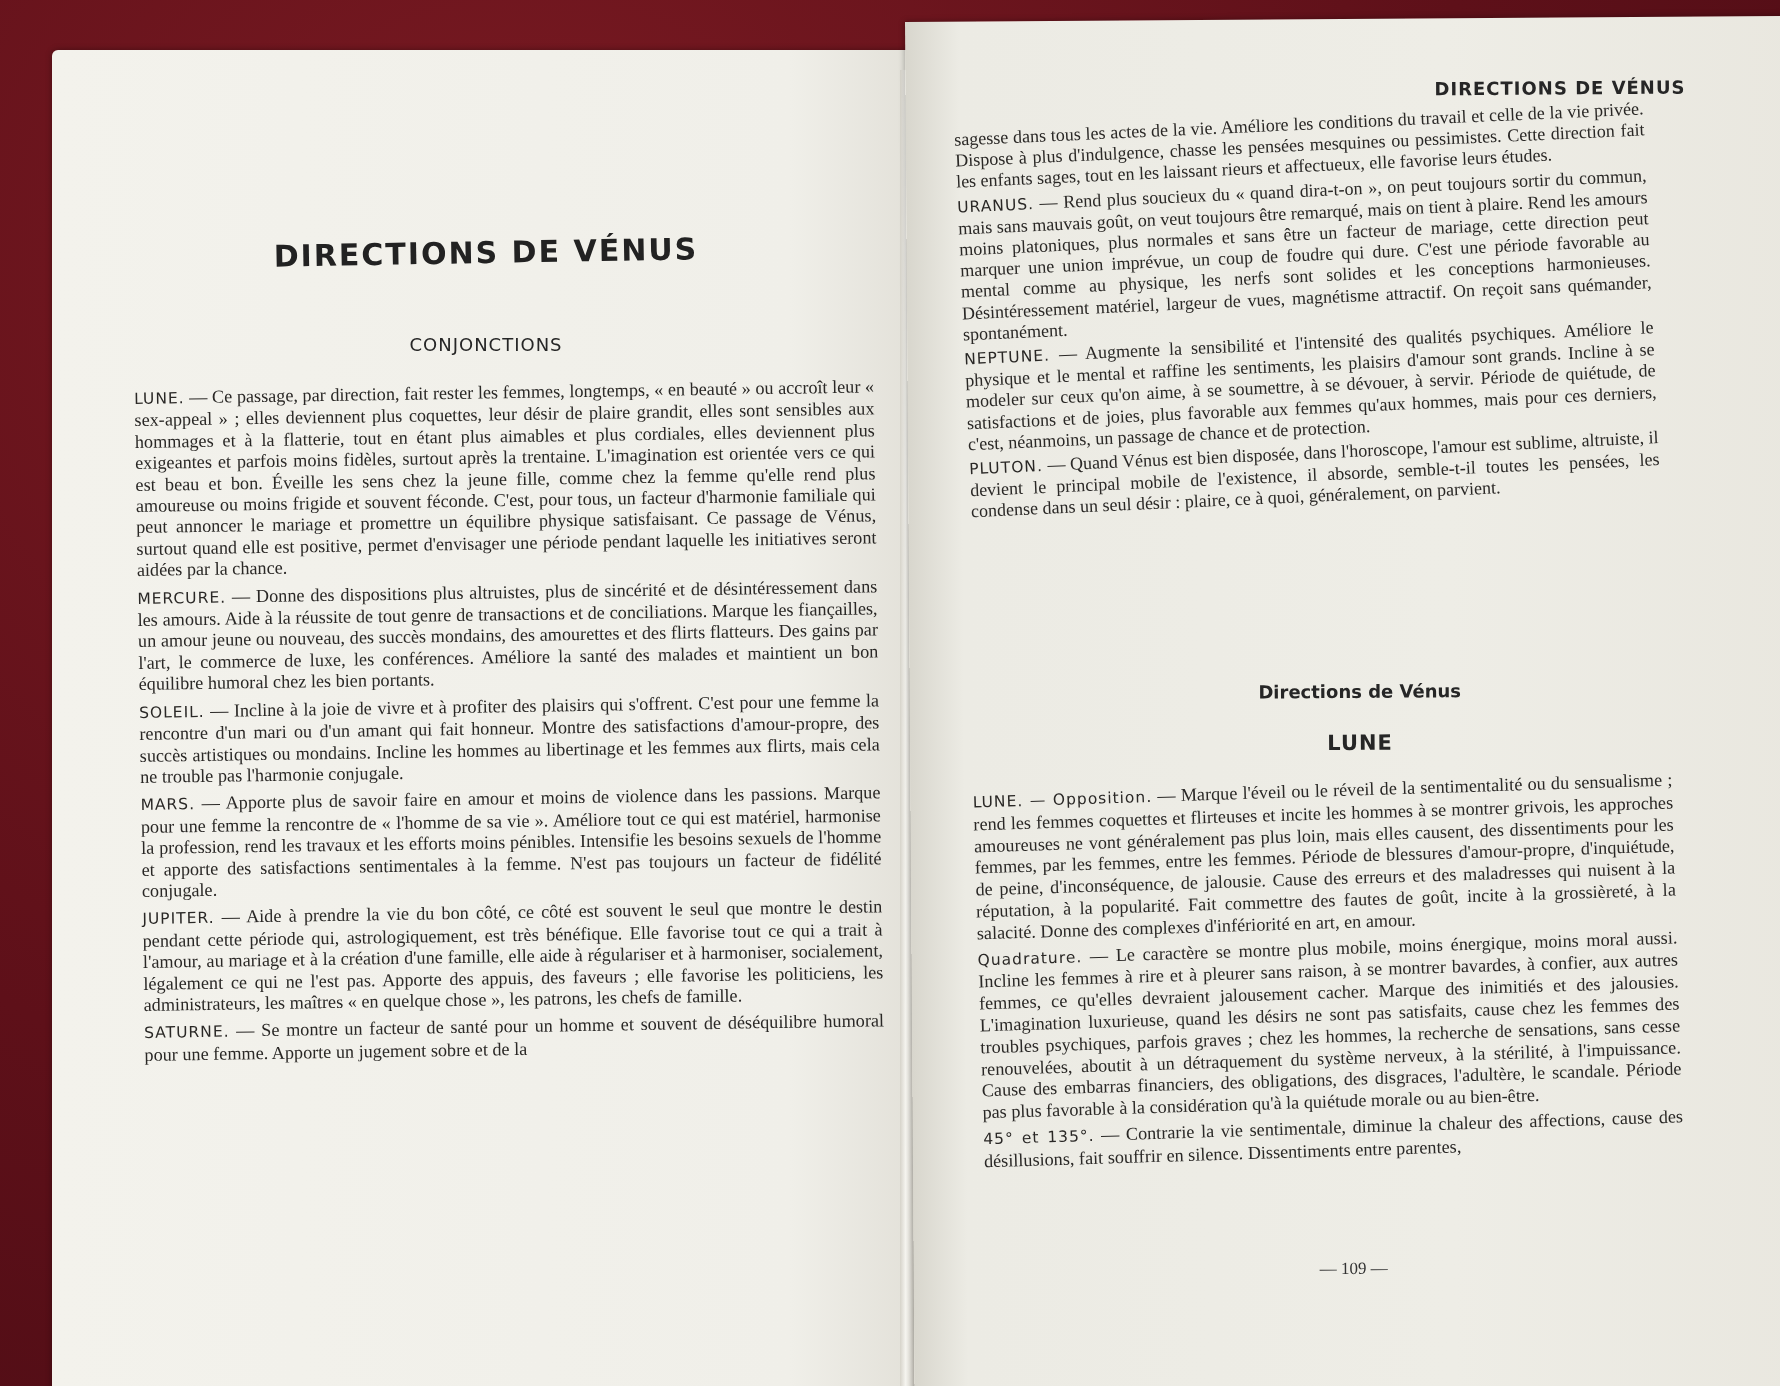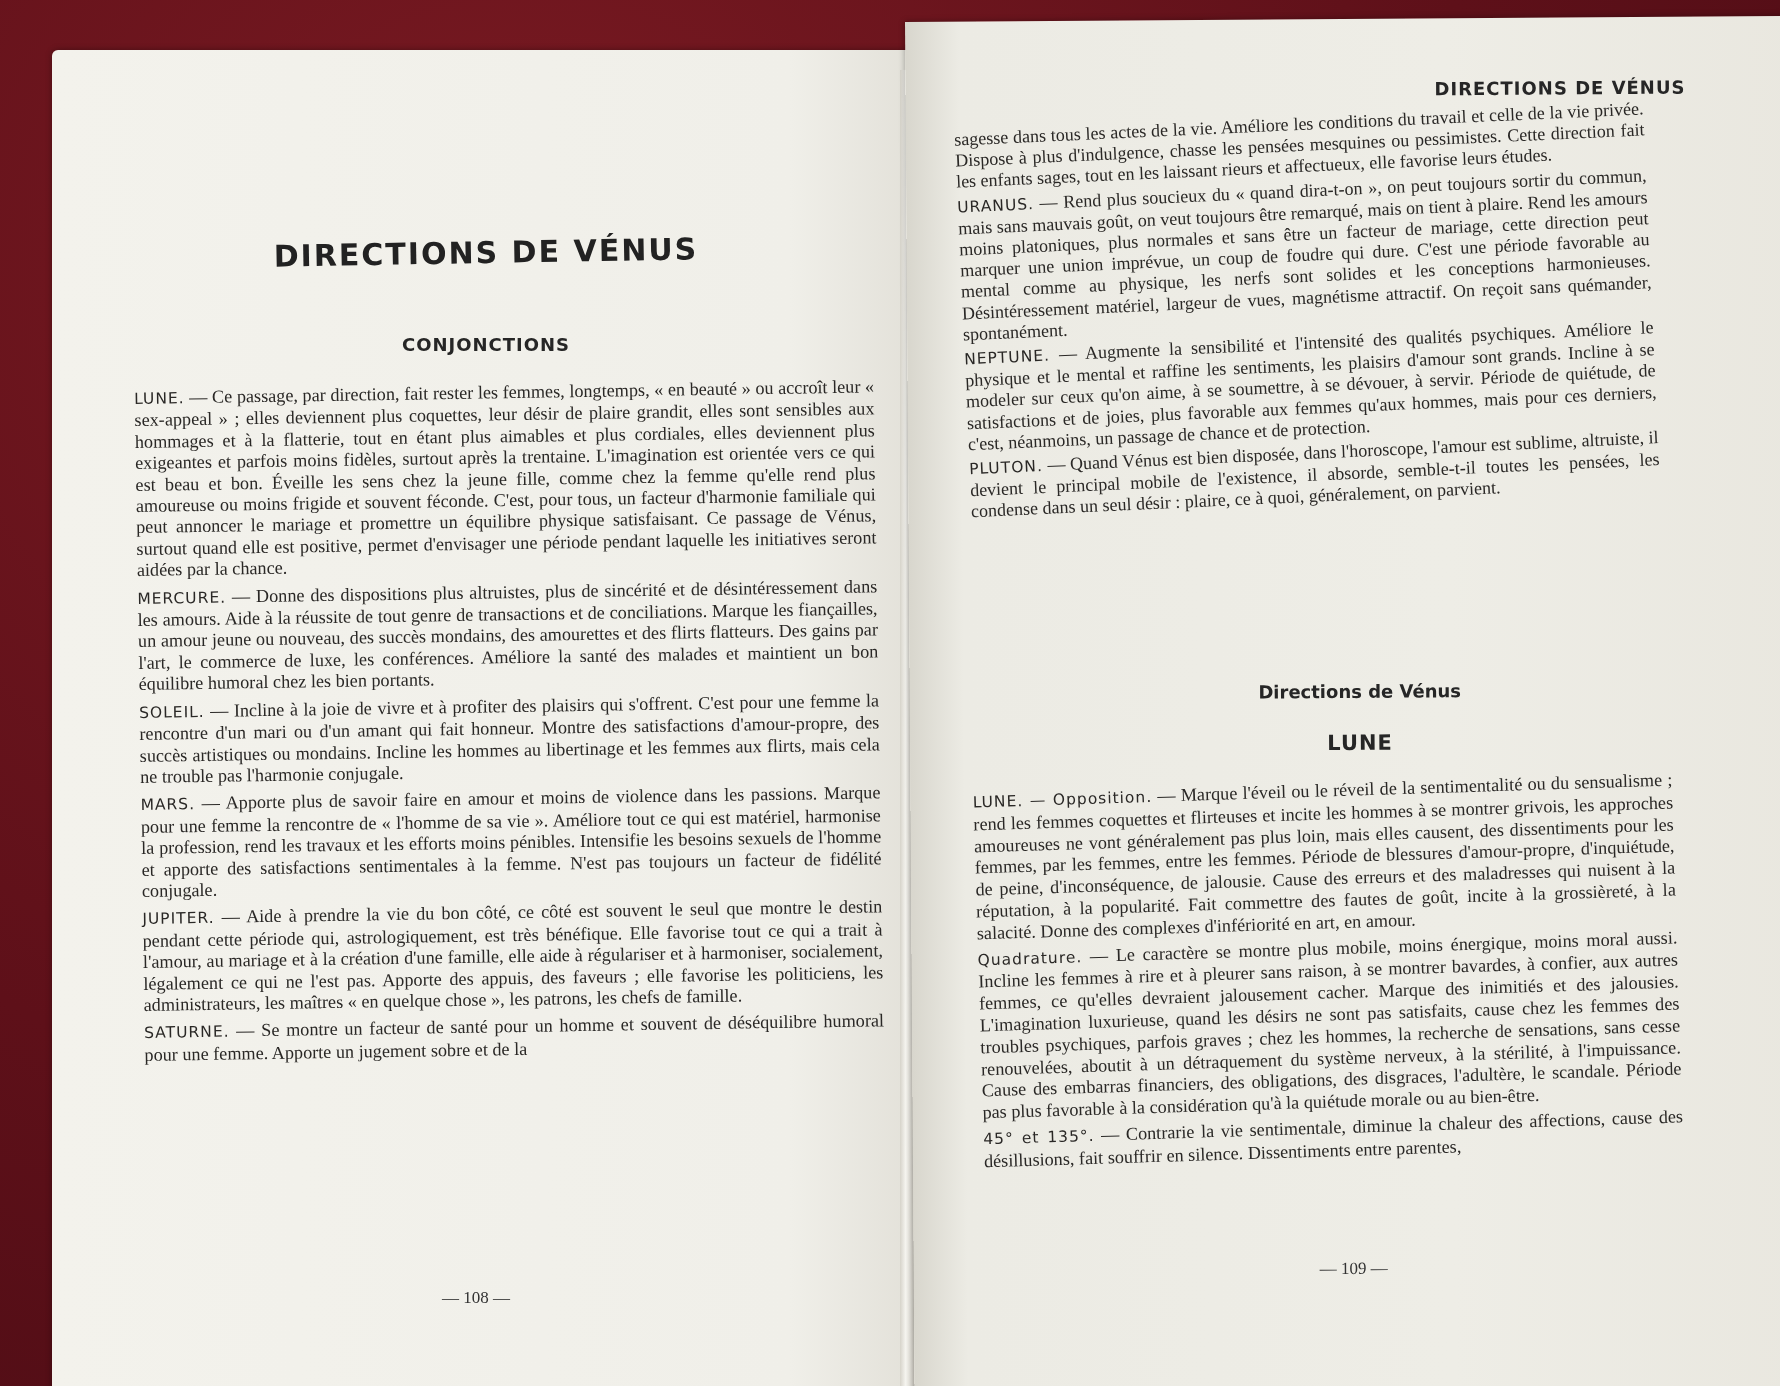--- a/index.html
+++ b/index.html
@@ -27,21 +27,21 @@
     background: linear-gradient(90deg, #d6d3ca, #f5f4ef 40%, #cfccc3);
   }
   .sans { font-family: "DejaVu Sans", "Liberation Sans", sans-serif; }
   .chapter-title {
     position: absolute; left: 0; width: 100%; top: 185px; text-align: center;
     font-size: 30px; font-weight: bold; letter-spacing: 2px; color: #222;
     transform: rotate(-1deg);
   }
   .section-title {
     position: absolute; left: 0; width: 100%; top: 284px; text-align: center;
-    font-size: 18px; font-weight: bold; letter-spacing: 1px; color: #262626;
+    font-size: 18px; font-weight: normal; letter-spacing: 1px; color: #262626;
   }
   .body-left {
     position: absolute; left: 82px; top: 338px; width: 740px;
     font-size: 18.2px; line-height: 21.4px; text-align: justify;
     transform: rotate(-0.9deg); transform-origin: top left;
   }
   .body-left p, .body-right p { margin: 0 0 6px 0; text-indent: 0; }
   .label {
     font-family: "DejaVu Sans", "Liberation Sans", sans-serif;
     font-size: 15.5px; letter-spacing: 1px;
@@ -81,21 +81,20 @@
   <div class="chapter-title sans">DIRECTIONS DE VÉNUS</div>
   <div class="section-title sans">CONJONCTIONS</div>
   <div class="body-left">
     <p><span class="label">LUNE.</span><span> — Ce passage, par direction, fait rester les femmes, longtemps, « en beauté » ou accroît leur « sex-appeal » ; elles deviennent plus coquettes, leur désir de plaire grandit, elles sont sensibles aux hommages et à la flatterie, tout en étant plus aimables et plus cordiales, elles deviennent plus exigeantes et parfois moins fidèles, surtout après la trentaine. L'imagination est orientée vers ce qui est beau et bon. Éveille les sens chez la jeune fille, comme chez la femme qu'elle rend plus amoureuse ou moins frigide et souvent féconde. C'est, pour tous, un facteur d'harmonie familiale qui peut annoncer le mariage et promettre un équilibre physique satisfaisant. Ce passage de Vénus, surtout quand elle est positive, permet d'envisager une période pendant laquelle les initiatives seront aidées par la chance.</span></p>
     <p><span class="label">MERCURE.</span><span> — Donne des dispositions plus altruistes, plus de sincérité et de désintéressement dans les amours. Aide à la réussite de tout genre de transactions et de conciliations. Marque les fiançailles, un amour jeune ou nouveau, des succès mondains, des amourettes et des flirts flatteurs. Des gains par l'art, le commerce de luxe, les conférences. Améliore la santé des malades et maintient un bon équilibre humoral chez les bien portants.</span></p>
     <p><span class="label">SOLEIL.</span><span> — Incline à la joie de vivre et à profiter des plaisirs qui s'offrent. C'est pour une femme la rencontre d'un mari ou d'un amant qui fait honneur. Montre des satisfactions d'amour-propre, des succès artistiques ou mondains. Incline les hommes au libertinage et les femmes aux flirts, mais cela ne trouble pas l'harmonie conjugale.</span></p>
     <p><span class="label">MARS.</span><span> — Apporte plus de savoir faire en amour et moins de violence dans les passions. Marque pour une femme la rencontre de « l'homme de sa vie ». Améliore tout ce qui est matériel, harmonise la profession, rend les travaux et les efforts moins pénibles. Intensifie les besoins sexuels de l'homme et apporte des satisfactions sentimentales à la femme. N'est pas toujours un facteur de fidélité conjugale.</span></p>
     <p><span class="label">JUPITER.</span><span> — Aide à prendre la vie du bon côté, ce côté est souvent le seul que montre le destin pendant cette période qui, astrologiquement, est très bénéfique. Elle favorise tout ce qui a trait à l'amour, au mariage et à la création d'une famille, elle aide à régulariser et à harmoniser, socialement, légalement ce qui ne l'est pas. Apporte des appuis, des faveurs ; elle favorise les politiciens, les administrateurs, les maîtres « en quelque chose », les patrons, les chefs de famille.</span></p>
     <p><span class="label">SATURNE.</span><span> — Se montre un facteur de santé pour un homme et souvent de déséquilibre humoral pour une femme. Apporte un jugement sobre et de la</span></p>
   </div>
-  <div class="folio folio-left">— 108 —</div>
 </div>
 
 <div class="gutter"></div>
 
 <div class="page page-right">
   <div class="running-head sans">DIRECTIONS DE VÉNUS</div>
   <div class="body-right-top">
     <p>sagesse dans tous les actes de la vie. Améliore les conditions du travail et celle de la vie privée. Dispose à plus d'indulgence, chasse les pensées mesquines ou pessimistes. Cette direction fait les enfants sages, tout en les laissant rieurs et affectueux, elle favorise leurs études.</p>
     <p><span class="label">URANUS.</span><span> — Rend plus soucieux du « quand dira-t-on », on peut toujours sortir du commun, mais sans mauvais goût, on veut toujours être remarqué, mais on tient à plaire. Rend les amours moins platoniques, plus normales et sans être un facteur de mariage, cette direction peut marquer une union imprévue, un coup de foudre qui dure. C'est une période favorable au mental comme au physique, les nerfs sont solides et les conceptions harmonieuses. Désintéressement matériel, largeur de vues, magnétisme attractif. On reçoit sans quémander, spontanément.</span></p>
     <p><span class="label">NEPTUNE.</span><span> — Augmente la sensibilité et l'intensité des qualités psychiques. Améliore le physique et le mental et raffine les sentiments, les plaisirs d'amour sont grands. Incline à se modeler sur ceux qu'on aime, à se soumettre, à se dévouer, à servir. Période de quiétude, de satisfactions et de joies, plus favorable aux femmes qu'aux hommes, mais pour ces derniers, c'est, néanmoins, un passage de chance et de protection.</span></p>

